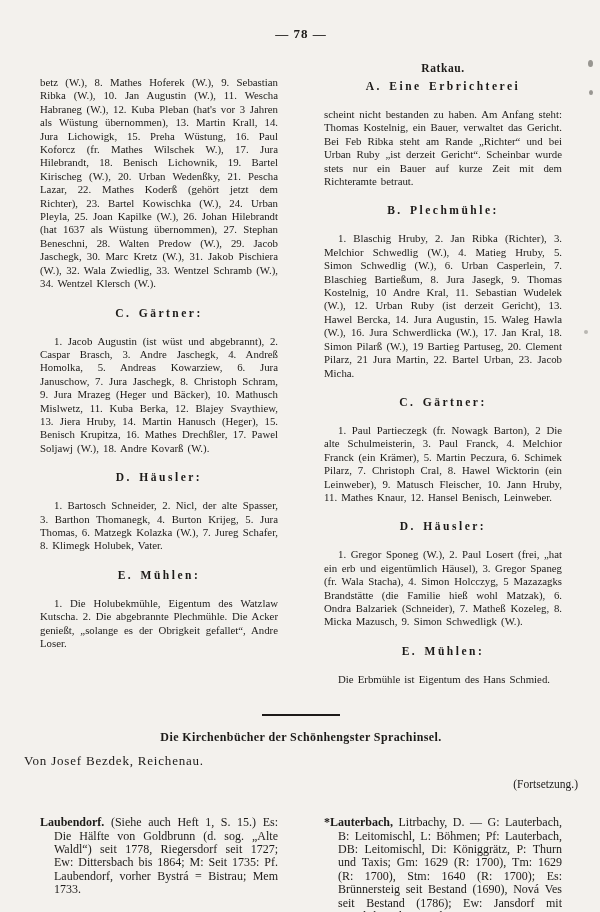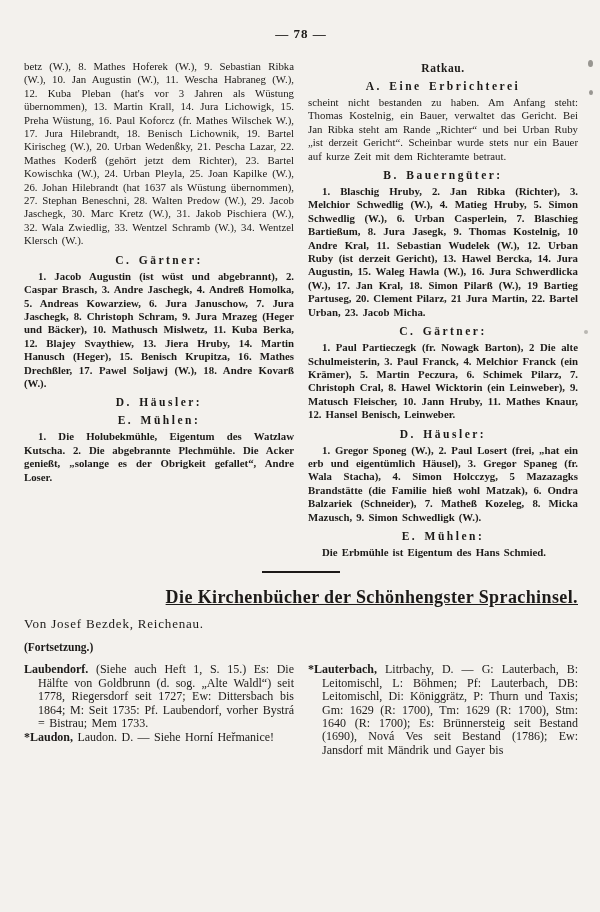--- a/index.html
+++ b/index.html
@@ -13,37 +13,36 @@
     position:relative;width:600px;height:912px;box-sizing:border-box;
     padding:26px 22px 16px 24px;
     background:#f3f1ed;
   }
   .page-number{
     text-align:center;font-size:13px;font-weight:bold;
     letter-spacing:1px;margin-bottom:18px;
   }
   .columns{display:flex;gap:14px;}
   .col{flex:1 1 0;min-width:0;}
-  p{margin:0;font-size:10.8px;line-height:13.4px;text-align:justify;word-spacing:1.4px;}
-  p.indent{text-indent:14px;font-weight:bold;}
+  p{margin:16px;font-size:10.8px;line-height:13.4px;text-align:justify;word-spacing:1.4px;}
+  p.indent{text-indent:14px;}
   h4{
     margin:6px 0 4px 0;text-align:center;font-size:11.5px;font-weight:bold;
     letter-spacing:2.5px;word-spacing:2px;
   }
   h4.village{letter-spacing:.6px;margin-top:2px;font-family:Liberation Serif, serif;}
   .divider{
     width:78px;height:2px;background:#1c1a18;margin:12px auto 14px auto;
   }
   .art2-title{
-    margin:0 0 8px 0;text-align:right;font-size:18px;font-weight:bold;
+    margin:0 0 8px 0;text-align:center;font-size:12px;font-weight:bold;
     letter-spacing:.4px;
-    text-decoration:underline;
   }
   .byline{font-size:13px;letter-spacing:.8px;margin-bottom:9px;}
-  .fortsetzung{text-align:left;font-size:11.5px;font-weight:bold;margin-bottom:10px;}
+  .fortsetzung{text-align:right;font-size:11.5px;font-weight:normal;margin-bottom:10px;}
   .entry{
     padding-left:14px;text-indent:-14px;margin-bottom:1px;
     font-size:12px;line-height:13.4px;
   }
   .entry .term{font-weight:bold;}
   .speck{position:absolute;background:#4d4a45;border-radius:50%;opacity:.55;}
   .speck.s1{left:588px;top:60px;width:5px;height:7px;}
   .speck.s2{left:589px;top:90px;width:4px;height:5px;}
   .speck.s3{left:584px;top:330px;width:4px;height:4px;opacity:.35;}
 </style>
@@ -54,29 +53,30 @@
 
   <div class="page-number">— 78 —</div>
 
   <div class="columns">
 
     <div class="col">
       <p>betz (W.), 8. Mathes Hoferek (W.), 9. Sebastian Ribka (W.), 10. Jan Augustin (W.), 11. Wescha Habraneg (W.), 12. Kuba Pleban (hat's vor 3 Jahren als Wüstung übernommen), 13. Martin Krall, 14. Jura Lichowigk, 15. Preha Wüstung, 16. Paul Koforcz (fr. Mathes Wilschek W.), 17. Jura Hilebrandt, 18. Benisch Lichownik, 19. Bartel Kirischeg (W.), 20. Urban Wedenßky, 21. Pescha Lazar, 22. Mathes Koderß (gehört jetzt dem Richter), 23. Bartel Kowischka (W.), 24. Urban Pleyla, 25. Joan Kapilke (W.), 26. Johan Hilebrandt (hat 1637 als Wüstung übernommen), 27. Stephan Beneschni, 28. Walten Predow (W.), 29. Jacob Jaschegk, 30. Marc Kretz (W.), 31. Jakob Pischiera (W.), 32. Wala Zwiedlig, 33. Wentzel Schramb (W.), 34. Wentzel Klersch (W.).</p>
       <h4>C. Gärtner:</h4>
       <p class="indent">1. Jacob Augustin (ist wüst und abgebrannt), 2. Caspar Brasch, 3. Andre Jaschegk, 4. Andreß Homolka, 5. Andreas Kowarziew, 6. Jura Januschow, 7. Jura Jaschegk, 8. Christoph Schram, 9. Jura Mrazeg (Heger und Bäcker), 10. Mathusch Mislwetz, 11. Kuba Berka, 12. Blajey Svaythiew, 13. Jiera Hruby, 14. Martin Hanusch (Heger), 15. Benisch Krupitza, 16. Mathes Drechßler, 17. Pawel Soljawj (W.), 18. Andre Kovarß (W.).</p>
       <h4>D. Häusler:</h4>
+      <p class="indent">1. Bartosch Schneider, 2. Nicl, der alte Spasser, 3. Barthon Thomanegk, 4. Burton Krijeg, 5. Jura Thomas, 6. Matzegk Kolazka (W.), 7. Jureg Schafer, 8. Klimegk Holubek, Vater.</p>
       <h4>E. Mühlen:</h4>
       <p class="indent">1. Die Holubekmühle, Eigentum des Watzlaw Kutscha. 2. Die abgebrannte Plechmühle. Die Acker genießt, „solange es der Obrigkeit gefallet“, Andre Loser.</p>
     </div>
 
     <div class="col">
       <h4 class="village">Ratkau.</h4>
       <h4>A. Eine Erbrichterei</h4>
-      <p>scheint nicht bestanden zu haben. Am Anfang steht: Thomas Kostelnig, ein Bauer, verwaltet das Gericht. Bei Jan Ribka steht am Rande „Richter“ und bei Urban Ruby „ist derzeit Gericht“. Scheinbar wurde stets nur ein Bauer auf kurze Zeit mit dem Richteramte betraut.</p>
-      <h4>B. Bauerngüter:</h4>
+      <p>scheint nicht bestanden zu haben. Am Anfang steht: Thomas Kostelnig, ein Bauer, verwaltet das Gericht. Bei Feb Ribka steht am Rande „Richter“ und bei Urban Ruby „ist derzeit Gericht“. Scheinbar wurde stets nur ein Bauer auf kurze Zeit mit dem Richteramte betraut.</p>
+      <h4>B. Plechmühle:</h4>
       <p class="indent">1. Blaschig Hruby, 2. Jan Ribka (Richter), 3. Melchior Schwedlig (W.), 4. Matieg Hruby, 5. Simon Schwedlig (W.), 6. Urban Casperlein, 7. Blaschieg Bartießum, 8. Jura Jasegk, 9. Thomas Kostelnig, 10 Andre Kral, 11. Sebastian Wudelek (W.), 12. Urban Ruby (ist derzeit Gericht), 13. Hawel Bercka, 14. Jura Augustin, 15. Waleg Hawla (W.), 16. Jura Schwerdlicka (W.), 17. Jan Kral, 18. Simon Pilarß (W.), 19 Bartieg Partuseg, 20. Clement Pilarz, 21 Jura Martin, 22. Bartel Urban, 23. Jacob Micha.</p>
       <h4>C. Gärtner:</h4>
       <p class="indent">1. Paul Partieczegk (fr. Nowagk Barton), 2 Die alte Schulmeisterin, 3. Paul Franck, 4. Melchior Franck (ein Krämer), 5. Martin Peczura, 6. Schimek Pilarz, 7. Christoph Cral, 8. Hawel Wicktorin (ein Leinweber), 9. Matusch Fleischer, 10. Jann Hruby, 11. Mathes Knaur, 12. Hansel Benisch, Leinweber.</p>
       <h4>D. Häusler:</h4>
       <p class="indent">1. Gregor Sponeg (W.), 2. Paul Losert (frei, „hat ein erb und eigentümlich Häusel), 3. Gregor Spaneg (fr. Wala Stacha), 4. Simon Holcczyg, 5 Mazazagks Brandstätte (die Familie hieß wohl Matzak), 6. Ondra Balzariek (Schneider), 7. Matheß Kozeleg, 8. Micka Mazusch, 9. Simon Schwedligk (W.).</p>
       <h4>E. Mühlen:</h4>
       <p class="indent">Die Erbmühle ist Eigentum des Hans Schmied.</p>
     </div>
 
   </div>

